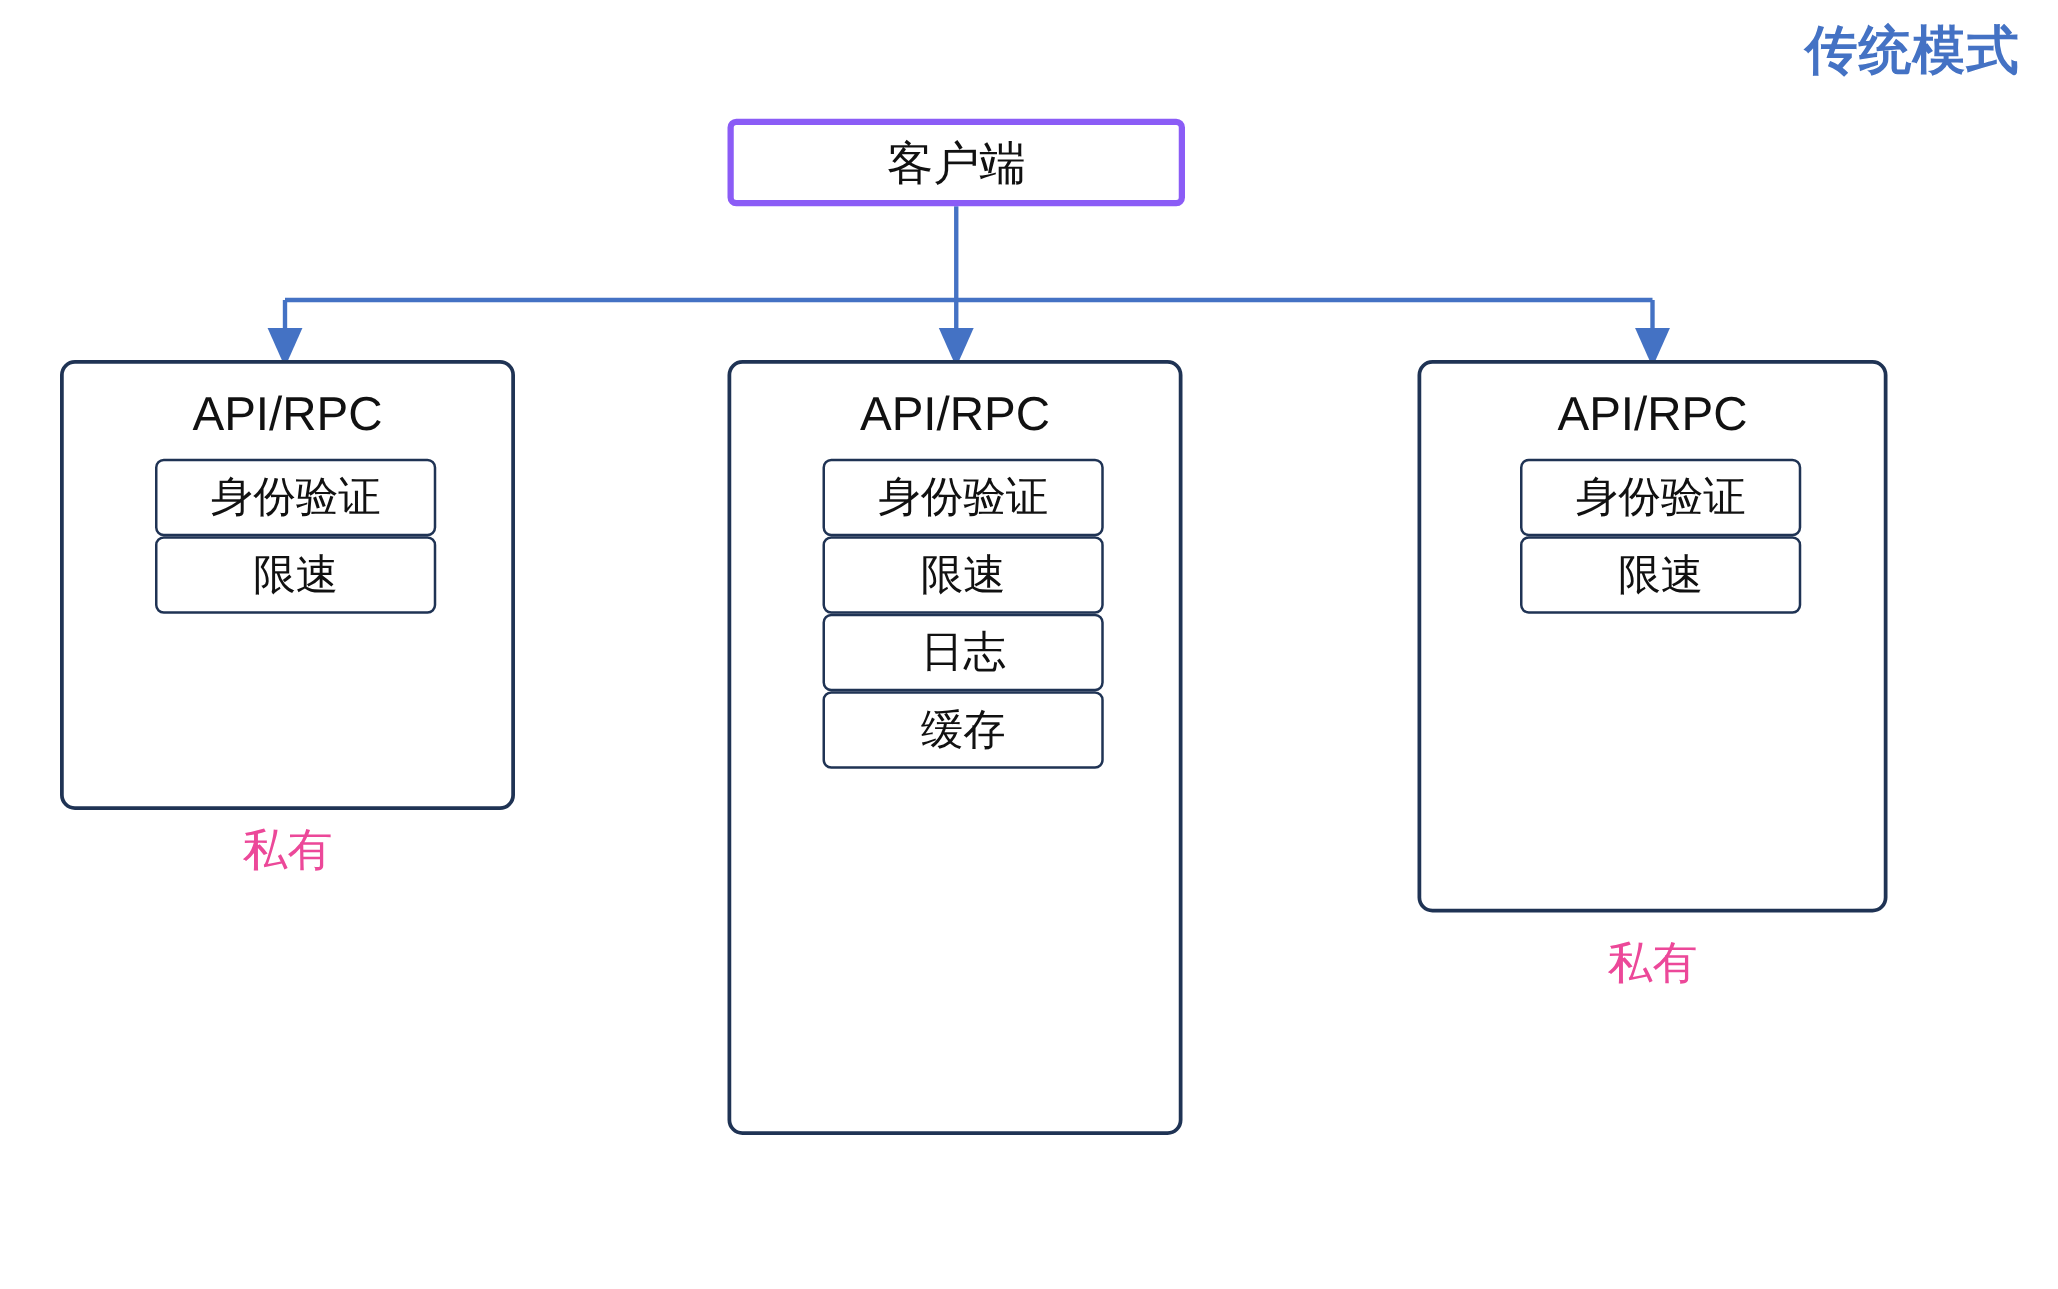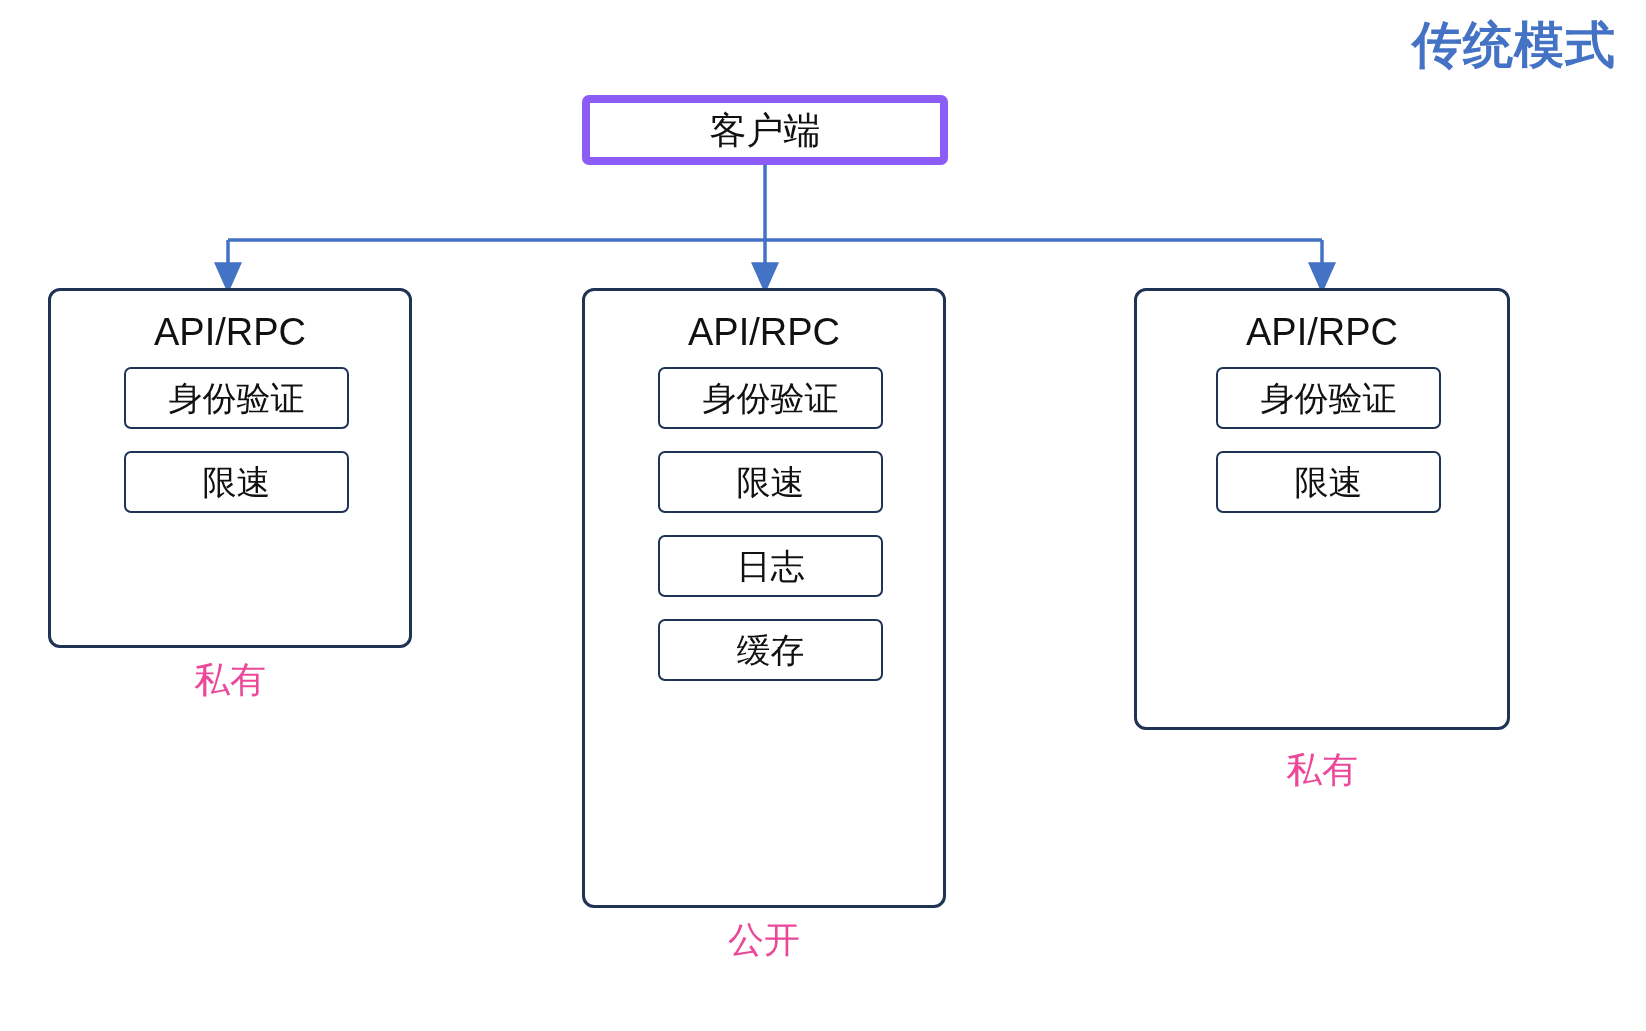--- a/index.html
+++ b/index.html
@@ -17,21 +17,21 @@
     height: 1031px;
     background: #ffffff;
     overflow: hidden;
   }
 
   
   #diagram-title {
     position: absolute;
     right: 30px;
     top: 12px;
-    font-size: 50px;
+    font-size: 42px;
     font-weight: bold;
     letter-spacing: 1px;
     color: #4472c4;
     white-space: nowrap;
   }
 
   
   #connector-layer {
     position: absolute;
     left: 0;
@@ -42,21 +42,21 @@
   }
 
   
   #client-box {
     position: absolute;
     left: 582px;
     top: 95px;
     width: 366px;
     height: 70px;
     box-sizing: border-box;
-    border: 8px solid #8b5cf6;
+    border: 5px solid #8b5cf6;
     border-radius: 7px;
     background: #ffffff;
     display: flex;
     align-items: center;
     justify-content: center;
   }
   #client-box .node-text {
     font-size: 37px;
     color: #111111;
     line-height: 1;
@@ -75,21 +75,20 @@
     font-size: 38px;
     color: #111111;
     line-height: 1;
     margin-top: 22px;
     margin-bottom: 16px;
   }
   .service-list {
     display: flex;
     flex-direction: column;
     align-items: center;
-    gap: 22px;
     padding-left: 13px;
   }
   .service-box {
     box-sizing: border-box;
     border: 2px solid #1f3354;
     border-radius: 7px;
     background: #ffffff;
     display: flex;
     align-items: center;
     justify-content: center;
@@ -163,21 +162,20 @@
 
   <div id="group-middle" class="group">
     <div class="group-title">API/RPC</div>
     <div class="service-list">
       <div class="service-box">身份验证</div>
       <div class="service-box">限速</div>
       <div class="service-box">日志</div>
       <div class="service-box">缓存</div>
     </div>
   </div>
-  <div id="caption-middle" class="group-caption">公开</div>
 
   <div id="group-right" class="group">
     <div class="group-title">API/RPC</div>
     <div class="service-list">
       <div class="service-box">身份验证</div>
       <div class="service-box">限速</div>
     </div>
   </div>
   <div id="caption-right" class="group-caption">私有</div>
 

